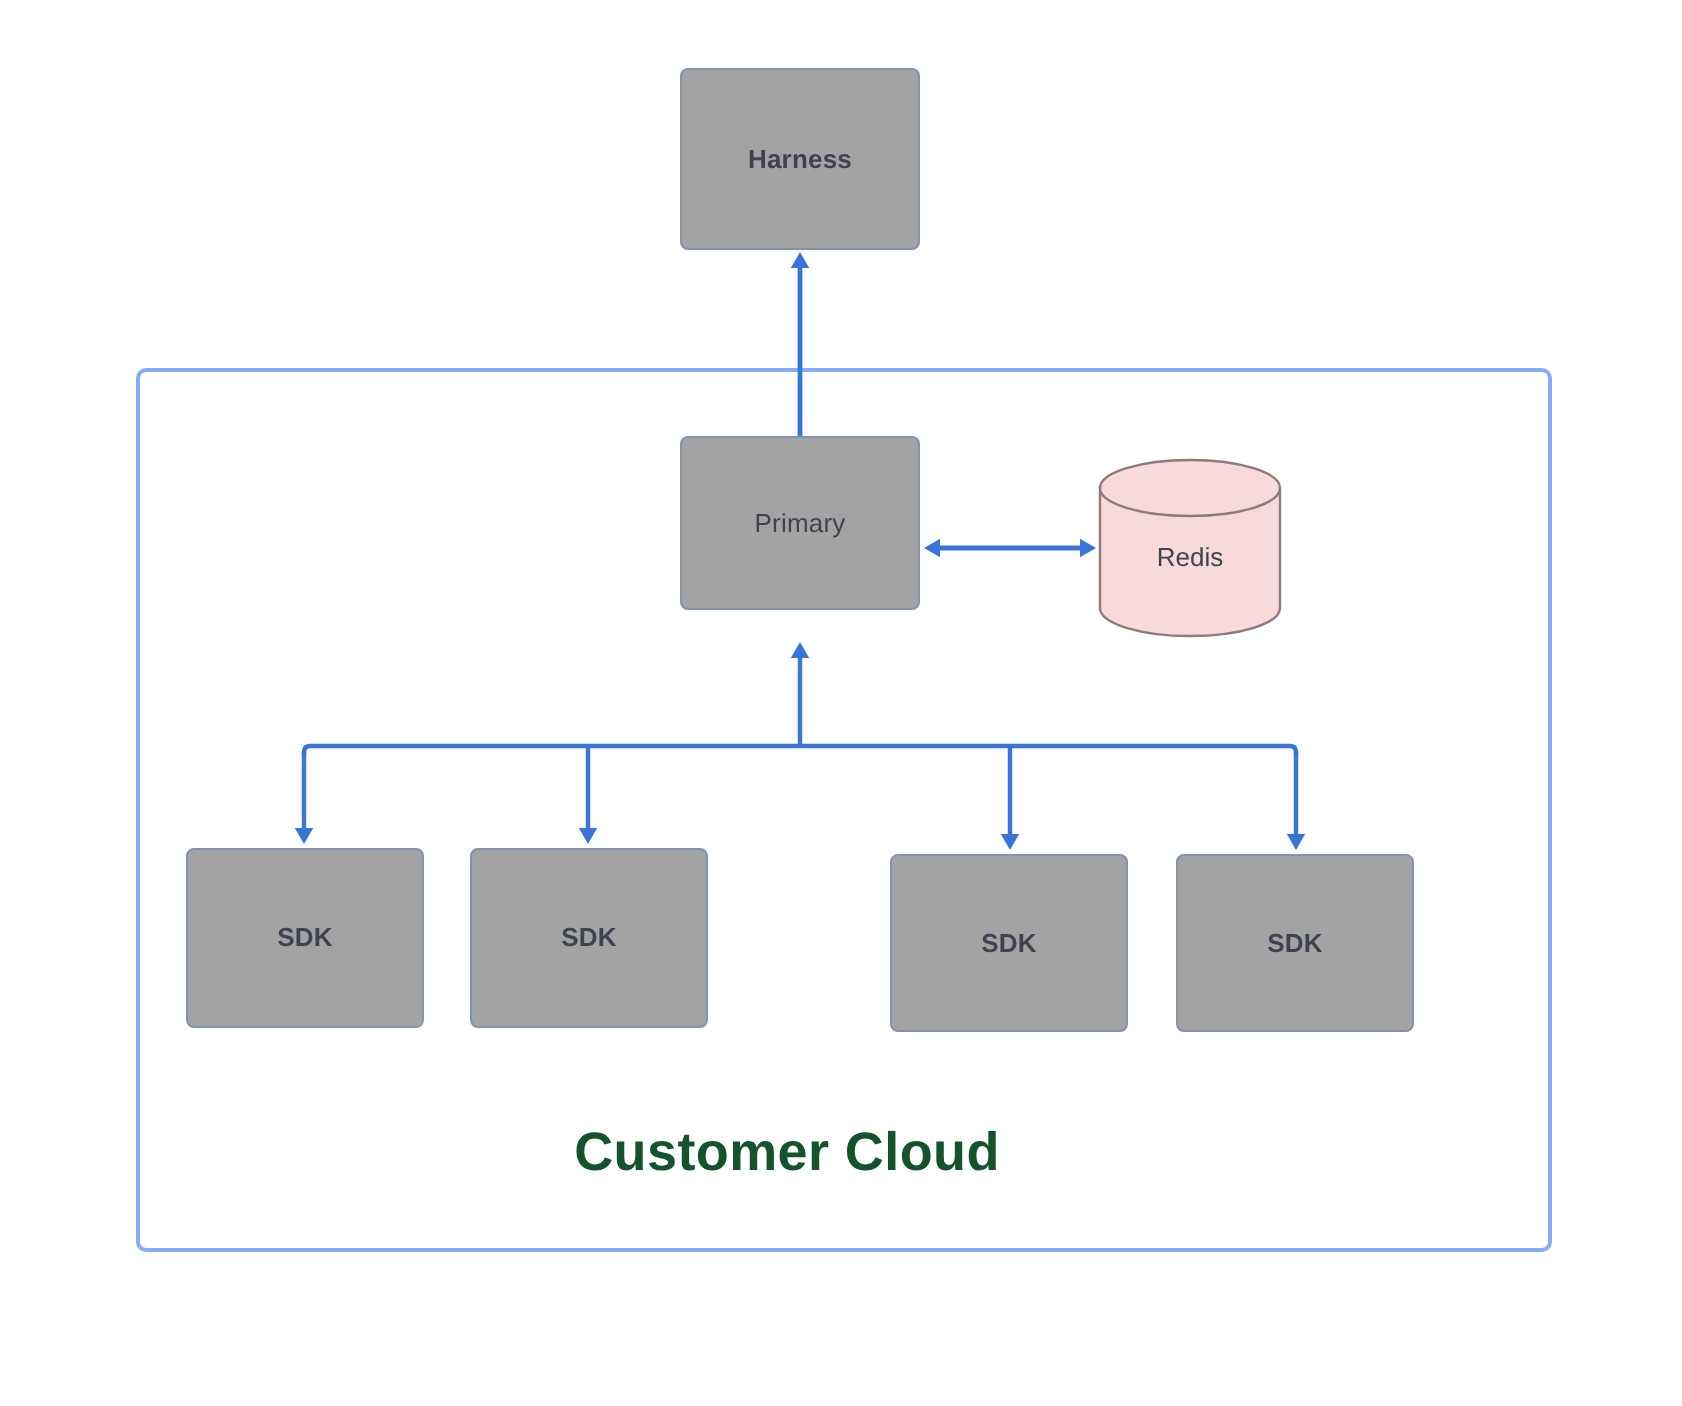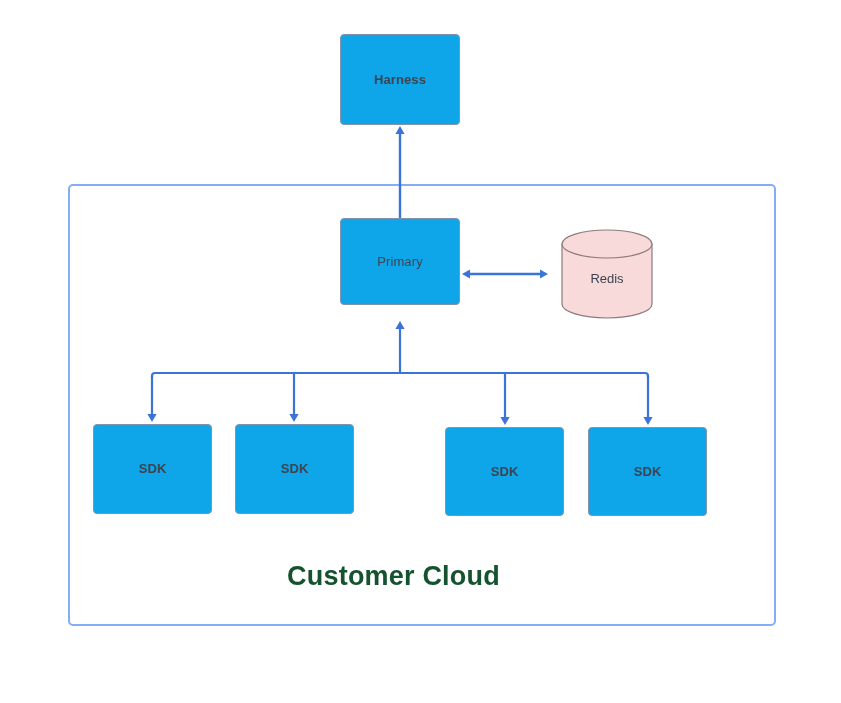--- a/index.html
+++ b/index.html
@@ -34,21 +34,21 @@
     position: absolute;
     box-sizing: border-box;
     display: flex;
     align-items: center;
     justify-content: center;
     text-align: center;
     color: #3d4450;
     border-radius: 4px;
   }
   .node-box {
-    background: #0ea5e9;
+    background: #a3a3a3;
     border: 1px solid #8294ad;
     box-shadow: 0 0 0 0 rgba(0,0,0,0);
   }
   .node-box .node-label {
     font-size: 13px;
     line-height: 1.2;
     letter-spacing: 0.1px;
   }
   .label-bold .node-label {
     font-weight: bold;
@@ -62,21 +62,20 @@
   #sdk-node-2 { left: 235px; top: 424px; width: 119px; height: 90px; }
   #sdk-node-3 { left: 445px; top: 427px; width: 119px; height: 89px; }
   #sdk-node-4 { left: 588px; top: 427px; width: 119px; height: 89px; }
 
   #redis-node {
     position: absolute;
     left: 549px;
     top: 229px;
     width: 92px;
     height: 90px;
-    margin-left: 12px;
   }
   #redis-node .redis-label {
     position: absolute;
     left: 0;
     top: 0;
     width: 92px;
     height: 90px;
     display: flex;
     align-items: center;
     justify-content: center;

